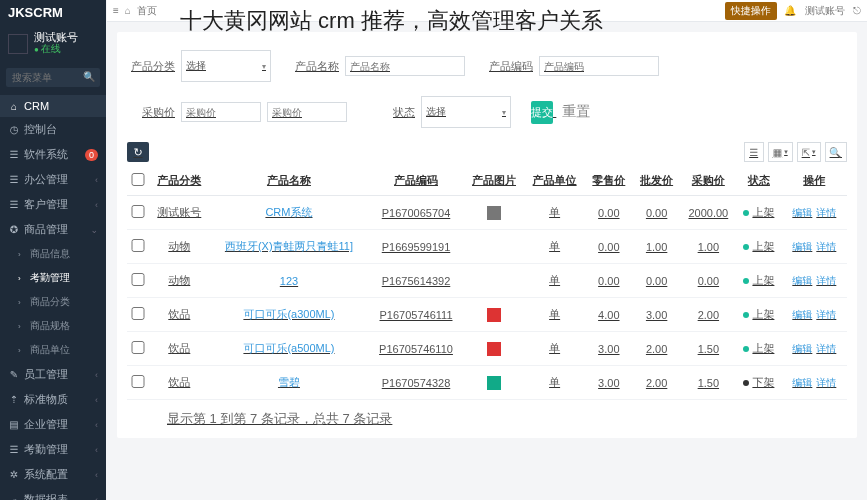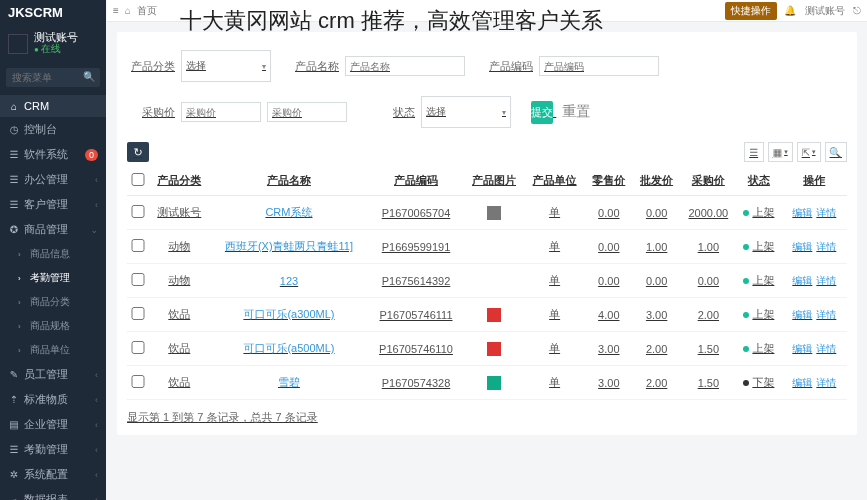--- a/index.html
+++ b/index.html
@@ -64,21 +64,21 @@
 td { text-align: center; padding: 9px 4px; border-bottom: 1px solid #f0f2f5; color: #555; }
 td a { color: #3598dc; text-decoration: none; }
 td .prod-link { color: #3598dc; }
 .chk { width: 14px; }
 .img-cell div { width: 14px; height: 14px; margin: 0 auto; }
 .status-dot { display: inline-block; width: 6px; height: 6px; border-radius: 50%; margin-right: 3px; vertical-align: middle; }
 .dot-green { background: #1abc9c; }
 .dot-black { background: #333; }
 .ops a { color: #3598dc; font-size: 10px; margin: 0 2px; }
 
-.pager { font-size: 11px; color: #666; margin-top: 10px; }
+.pager { font-size: 13px; color: #666; margin-top: 10px; margin-left: 40px; }
 </style>
 </head>
 <body>
 
 <div class="sidebar">
   <div class="brand">JKSCRM</div>
   <div class="user-block">
     <div class="avatar"></div>
     <div class="user-info">
       <div class="user-name">测试账号</div>

